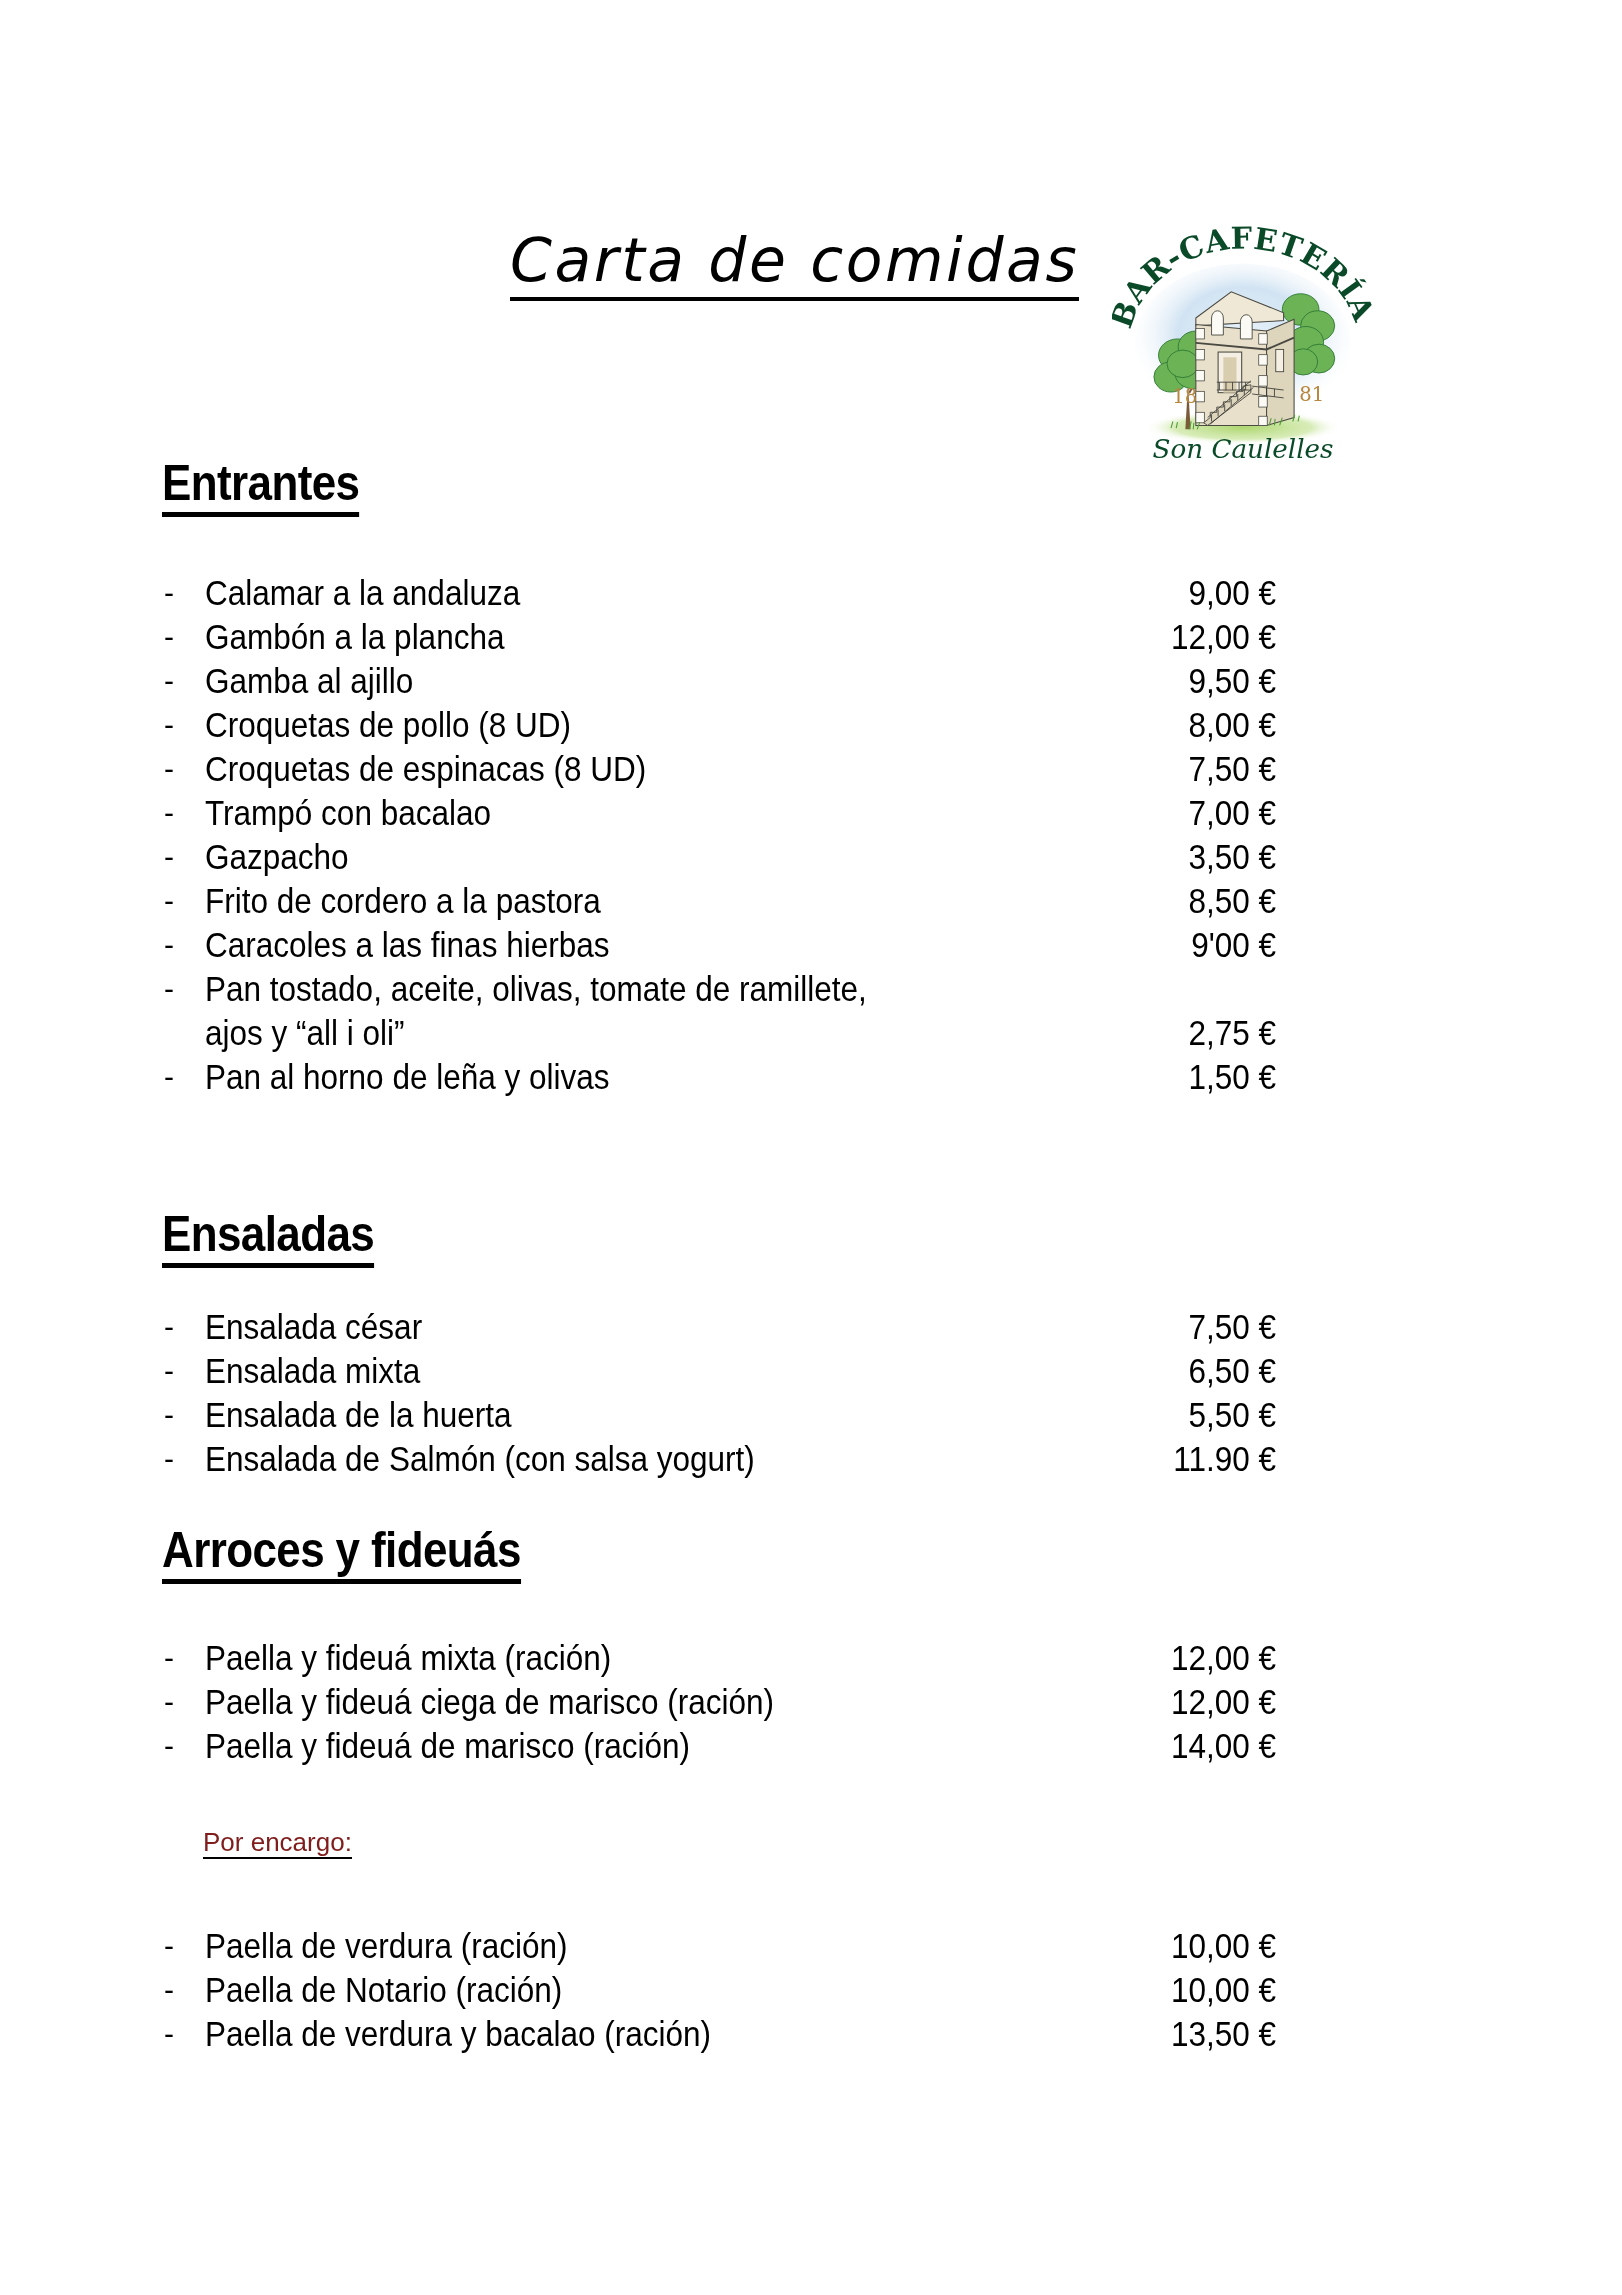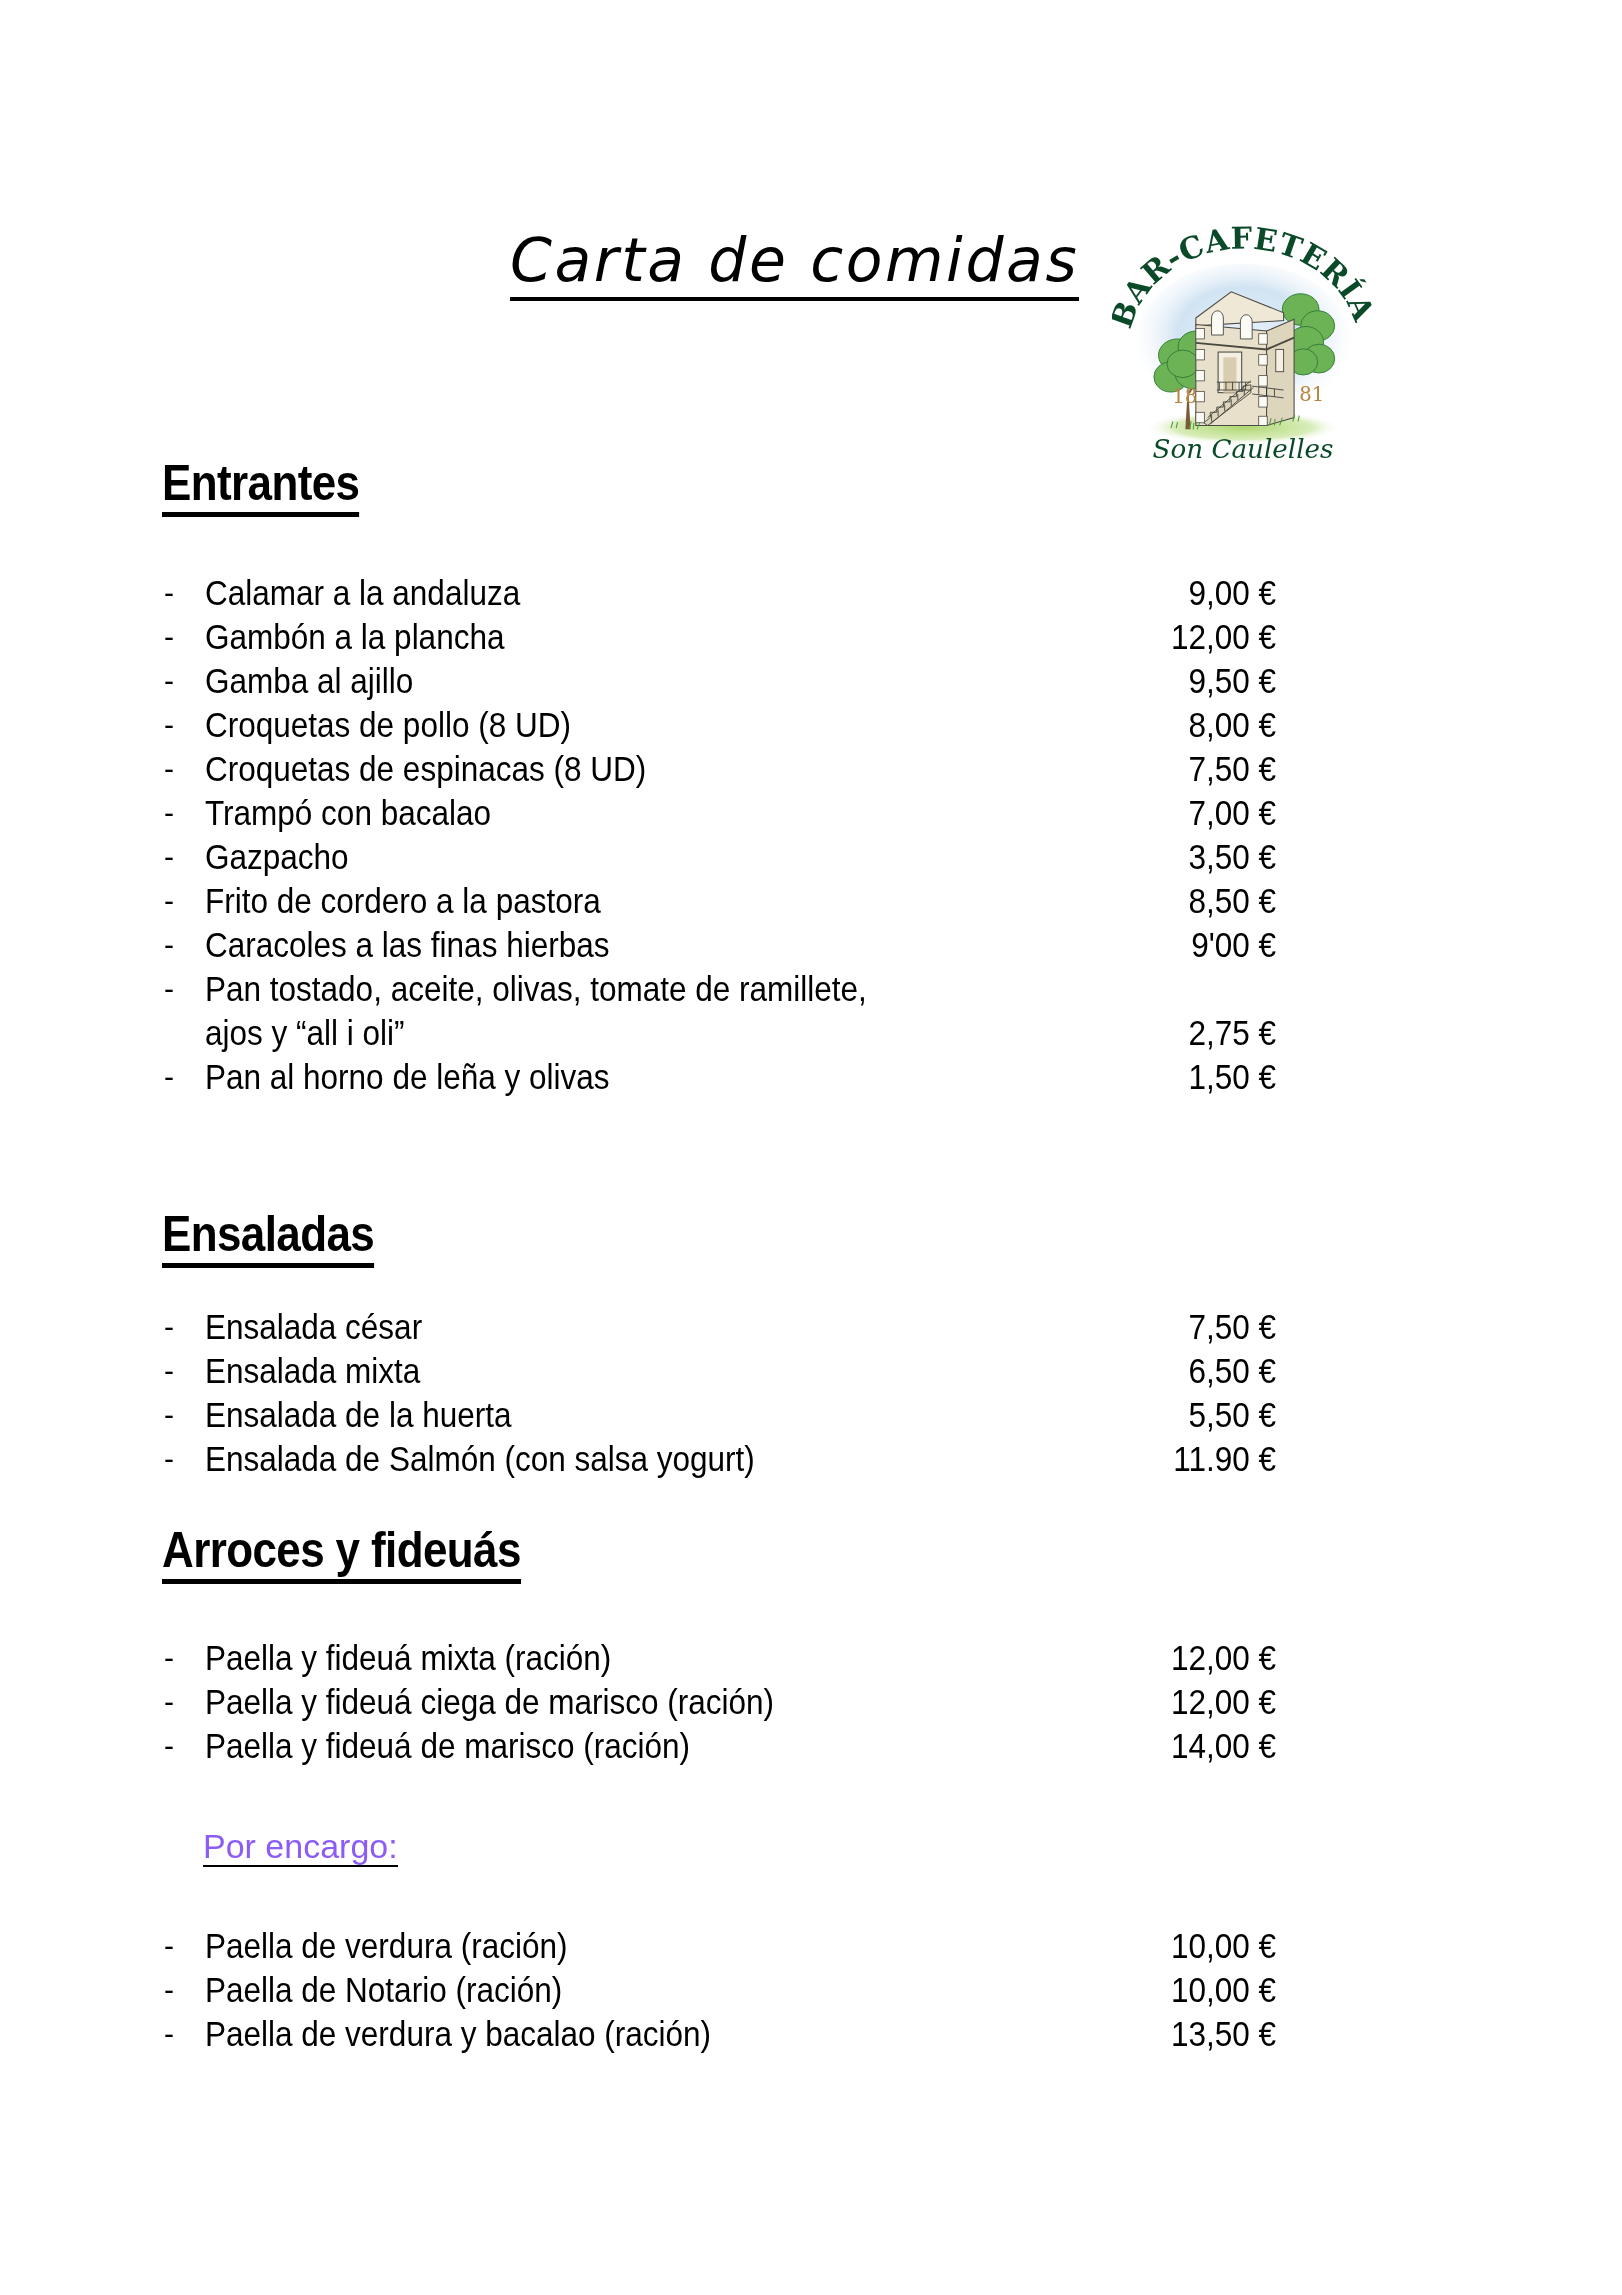--- a/index.html
+++ b/index.html
@@ -105,23 +105,23 @@
     transform: scaleX(0.9);
     transform-origin: right center;
     white-space: nowrap;
   }
   .row.tall .price { align-self: flex-end; line-height: 44px; }
   .row.tall .name { align-self: flex-start; line-height: 44px; }
 
   .subheading {
     position: absolute;
     font-family: "Liberation Sans", sans-serif;
-    font-size: 34px;
+    font-size: 26px;
     line-height: 1;
-    color: #8b5cf6;
+    color: #7f1d1d;
     border-bottom: 2.6px solid #000;
     padding-bottom: 2px;
     white-space: nowrap;
   }
 </style>
 </head>
 <body>
 
 <div class="page">
 

